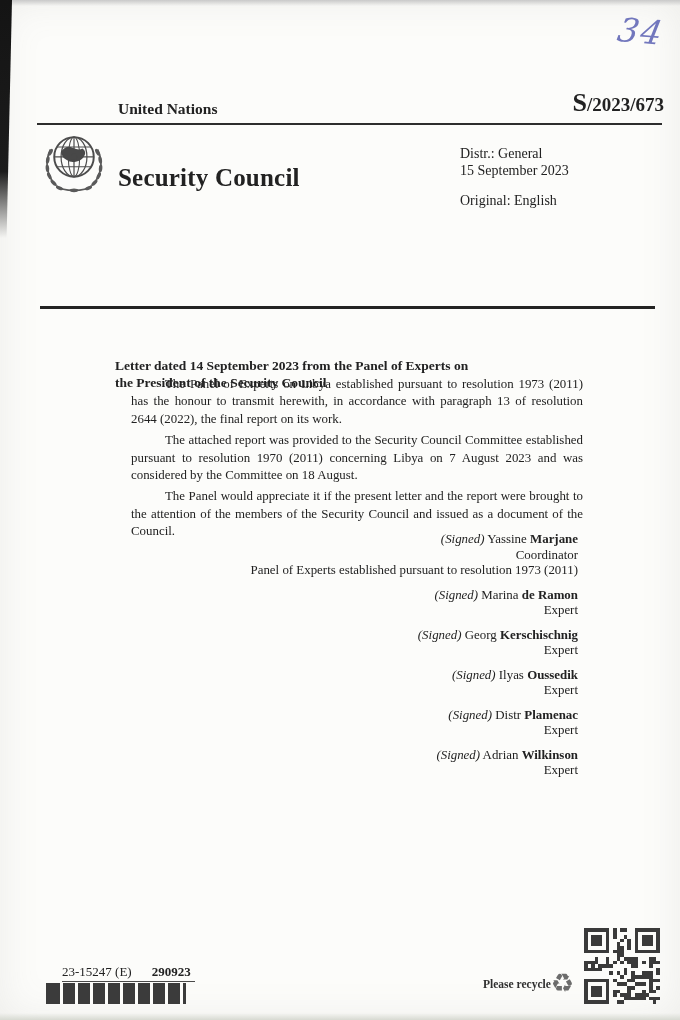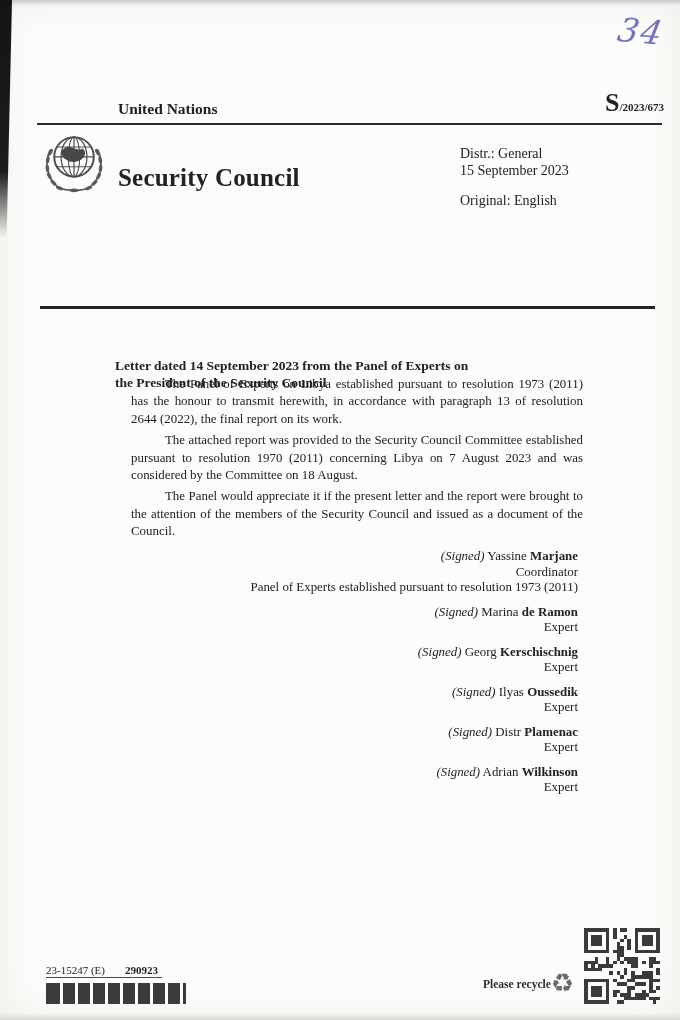--- a/index.html
+++ b/index.html
@@ -21,39 +21,39 @@
   .scan-bottom{position:absolute;bottom:0;left:0;width:100%;height:7px;
     background:linear-gradient(to top,#d7dad2,rgba(215,218,210,0));}
   .handwritten{position:absolute;top:12px;right:16px;
     font-family:"DejaVu Serif",serif;font-style:italic;
     font-size:33px;letter-spacing:2px;
     transform:rotate(5deg) skewX(-6deg);}
   
   .org-name{position:absolute;left:118px;top:100px;font-weight:bold;font-size:15.5px;}
   .doc-symbol{position:absolute;right:16px;top:88px;font-weight:bold;white-space:nowrap;}
   .doc-symbol .big-s{font-size:26px;}
-  .doc-symbol .suffix{font-size:11px;}
+  .doc-symbol .suffix{font-size:19px;}
   .header-rule{position:absolute;left:37px;right:18px;top:123px;height:2px;background:#2d2d2d;}
   .emblem{position:absolute;left:36px;top:128px;width:76px;height:76px;}
   .body-name{position:absolute;left:118px;top:129px;font-weight:bold;font-size:25px;letter-spacing:.2px;margin-top:35px;}
   .meta{position:absolute;left:460px;top:145px;font-size:14px;line-height:17px;}
   .meta .gap{height:13px;}
   
   .title-rule{position:absolute;left:40px;top:306px;width:615px;height:2.5px;background:#232323;}
   .letter-title{position:absolute;left:115px;top:314px;font-weight:bold;font-size:13.5px;line-height:16.5px;margin-top:44px;}
   
   .letter-body{position:absolute;left:115px;top:376px;width:468px;font-size:12.9px;line-height:17.4px;text-align:justify;}
   .letter-body p{margin:0 0 4px 16px;text-indent:34px;}
   
-  .signatures{position:absolute;left:115px;top:549px;width:463px;text-align:right;font-size:12.9px;line-height:15.5px;}
+  .signatures{position:absolute;left:115px;top:532px;width:463px;text-align:right;font-size:12.9px;line-height:15.5px;}
   .sig-entry{margin-bottom:9px;}
   .sig-signed{font-style:italic;}
   .sig-surname{font-weight:bold;}
   
-  .footer-id{position:absolute;left:46px;top:964px;font-size:11px;
+  .footer-id{position:absolute;left:62px;top:964px;font-size:13px;
     border-bottom:1px solid #4a4a4a;padding:0 4px 1px 0;white-space:nowrap;}
   .footer-id .date-code{margin-left:20px;font-weight:bold;}
   .barcode{position:absolute;left:46px;top:983px;width:138px;height:21px;
     background:repeating-linear-gradient(90deg,#3b3b3b 0 12px,#fcfcfa 12px 15px);
     border-left:2px solid #3b3b3b;}
   .recycle{position:absolute;left:483px;top:971px;font-size:11.5px;font-weight:bold;
     color:#2f2f2f;display:flex;align-items:center;gap:0;font-family:Liberation Serif, serif;}
   .recycle .recycle-glyph{font-size:26px;font-weight:normal;color:#6c6c6c;line-height:1;}
   .qr{position:absolute;left:584px;top:928px;width:76px;height:76px;}
 </style>

